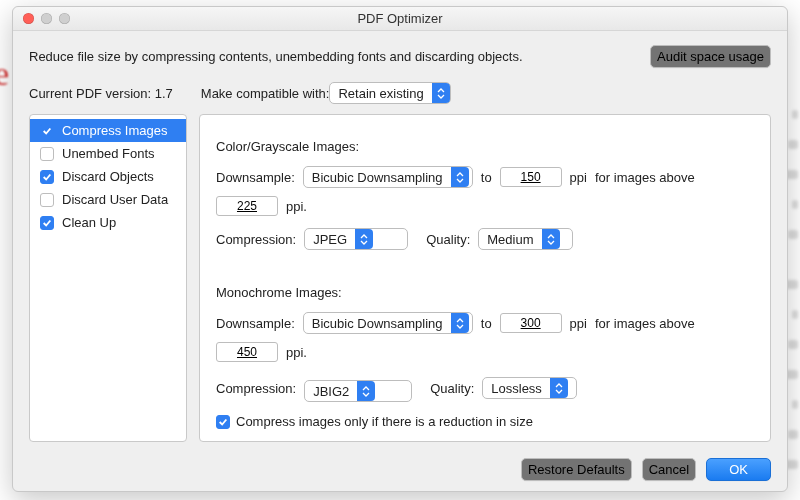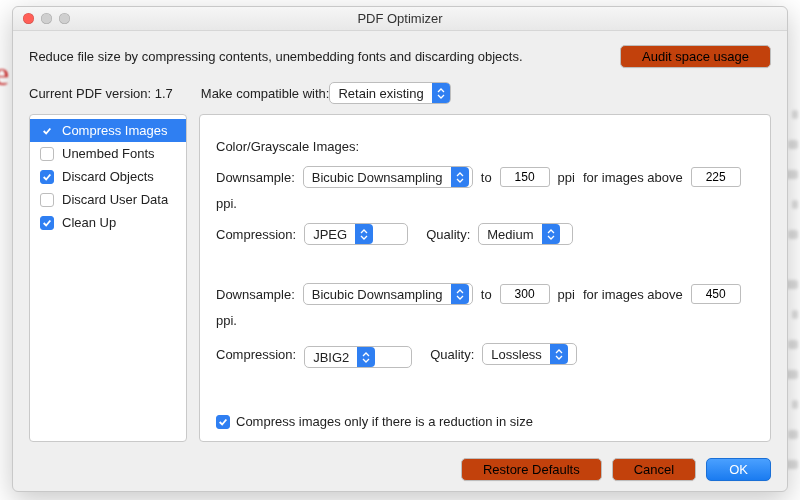--- a/index.html
+++ b/index.html
@@ -68,22 +68,22 @@
     padding: 14px 16px 10px 16px;
     display: flex; flex-direction: column; gap: 10px;
     overflow: hidden;
   }
 
   .toprow {
     display:flex; align-items:center; justify-content:space-between;gap:48px;
   }
   .desc { font-size:13px; color:#222; }
   .btn {
-    background: #c2410c; border:1px solid #bdbdbd; border-radius:5px;
-    padding: 3px 21px; font-size:13px; cursor:pointer;
+    background: #737373; border:1px solid #bdbdbd; border-radius:5px;
+    padding: 3px 6px; font-size:13px; cursor:pointer;
     box-shadow: 0 1px 0 rgba(0,0,0,0.02);
   }
   .btn.primary {
     background: linear-gradient(#4aa0ff,#1a7bf0);
     color:#fff; border:1px solid #1a6fd6; padding:3px 22px;
   }
 
   .row2 {
     display:flex; align-items:center; gap:28px; margin-top:4px;
   }
@@ -129,22 +129,22 @@
 
   .panel{
     flex:1; background:#fff; border:1px solid #c9c9c9; border-radius:4px;
     padding:24px 16px 12px 16px; font-size:13px;
     display:flex; flex-direction:column; gap:12px;
   }
   .panel h4{ font-size:13px; font-weight:400; }
   .prow{ display:flex; align-items:center; gap:8px; flex-wrap:wrap; }
   .lbl{ white-space:nowrap; }
   .num{
-    width:50px; height:20px; border:1px solid #bdbdbd; border-radius:3px;
-    background:#fff; text-align:center; font-size:12px;
+    width:62px; height:20px; border:1px solid #bdbdbd; border-radius:3px;
+    background:#fff; text-align:center; font-size:12px;text-decoration:underline;
   }
   .spacer{height:14px;}
   .bottomcheck{display:flex; align-items:center; gap:6px; margin-top:auto;}
 
   .footer{
     display:flex; justify-content:flex-end; gap:10px; padding-top:6px;
   }
 </style>
 </head>
 <body>
@@ -283,20 +283,21 @@
                   <path d="M1 4 L4 1 L7 4" fill="none" stroke="#fff" stroke-width="1.3"></path>
                 </svg>
               <svg viewBox="0 0 8 5">
                   <path d="M1 1 L4 4 L7 1" fill="none" stroke="#fff" stroke-width="1.3"></path>
                 </svg>
             </span>
           </div>
         </div>
 
         <div class="spacer"></div>
+        <h4>Monochrome Images:</h4>
 
         <div class="prow">
           <span class="lbl">Downsample:</span>
           <div class="sel-wrap" style="width:170px;">
             <span class="sel-text">Bicubic Downsampling</span>
             <span class="sel-arrow">
               <svg viewBox="0 0 8 5">
                   <path d="M1 4 L4 1 L7 4" fill="none" stroke="#fff" stroke-width="1.3"></path>
                 </svg>
               <svg viewBox="0 0 8 5">

